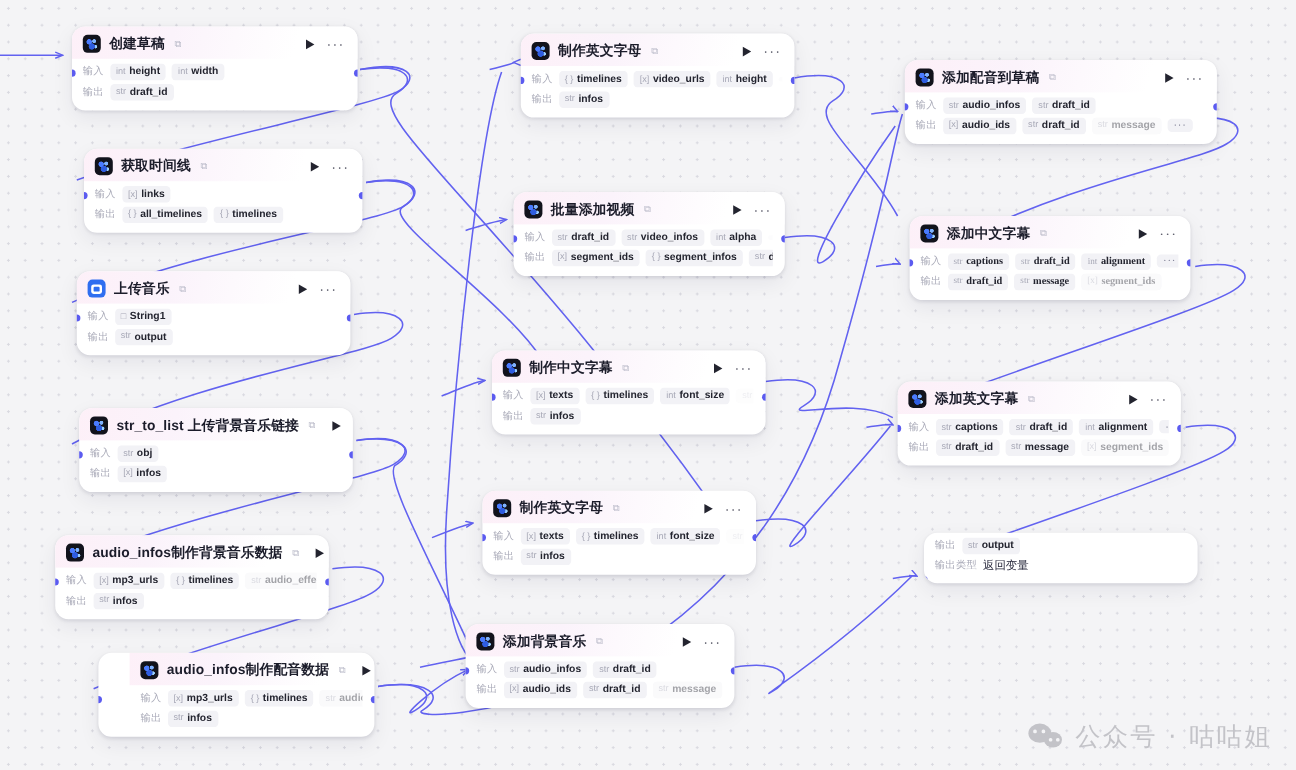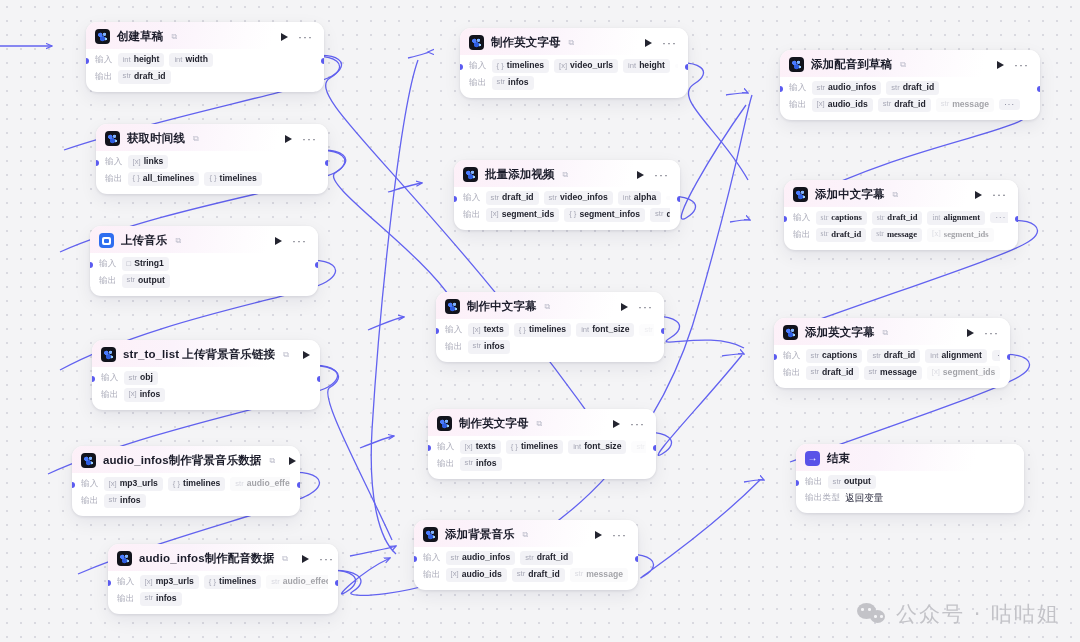--- a/index.html
+++ b/index.html
@@ -13,21 +13,20 @@
   #canvas{position:absolute;inset:0;}
   #edges{position:absolute;left:0;top:0;width:1080px;height:642px;pointer-events:none;}
 
   .node{
     position:absolute;
     background:#ffffff;
     border-radius:11px;
     box-shadow:0 1px 3px rgba(20,20,50,.10),0 6px 18px rgba(20,20,60,.07);
     overflow:hidden;
     box-sizing:border-box;
-    margin-left:26px;
   }
   .node-head{
     display:flex;align-items:center;gap:7px;
     padding:7px 10px 5px 9px;
     background:linear-gradient(105deg,#fdf0f8 0%,#fbf3fb 35%,#ffffff 78%);
   }
   .nicon{
     width:15px;height:15px;border-radius:4px;flex:0 0 auto;
     display:block;position:relative;
     background:#12131c;
@@ -318,21 +317,21 @@
             <span class="plabel">输出</span>
             <span class="chip">
               <span class="ty">str</span>
               <span class="nm">infos</span>
             </span>
           </div>
         </div>
         <span class="port l" style="top: 36px;"></span>
         <span class="port r" style="top: 36px;"></span>
       </div>
-      <div class="node" style="left: 82px; top: 544px; width: 230px;">
+      <div class="node" style="left: 82px; top: 544px; width: 230px; padding-left: 26px;">
         <div class="node-head">
           <span class="nicon dark"></span>
           <span class="ntitle">audio_infos制作配音数据</span>
           <span class="copy-ico">⧉</span>
           <span class="head-spacer"></span>
           <span class="play-ico"></span>
           <span class="more-ico">···</span>
         </div>
         <div class="node-body">
           <div class="prow">
@@ -686,25 +685,20 @@
             <span class="chip fade">
               <span class="ty">[x]</span>
               <span class="nm">segment_ids</span>
             </span>
           </div>
         </div>
         <span class="port l" style="top: 36px;"></span>
         <span class="port r" style="top: 36px;"></span>
       </div>
       <div class="node" style="left: 770px; top: 444px; width: 228px;">
-        <div class="node-head">
-          <span class="nicon end"></span>
-          <span class="ntitle">结束</span>
-          <span class="head-spacer"></span>
-        </div>
         <div class="node-body">
           <div class="prow">
             <span class="plabel">输出</span>
             <span class="chip">
               <span class="ty">str</span>
               <span class="nm">output</span>
             </span>
           </div>
           <div class="prow">
             <span class="plabel">输出类型</span>

